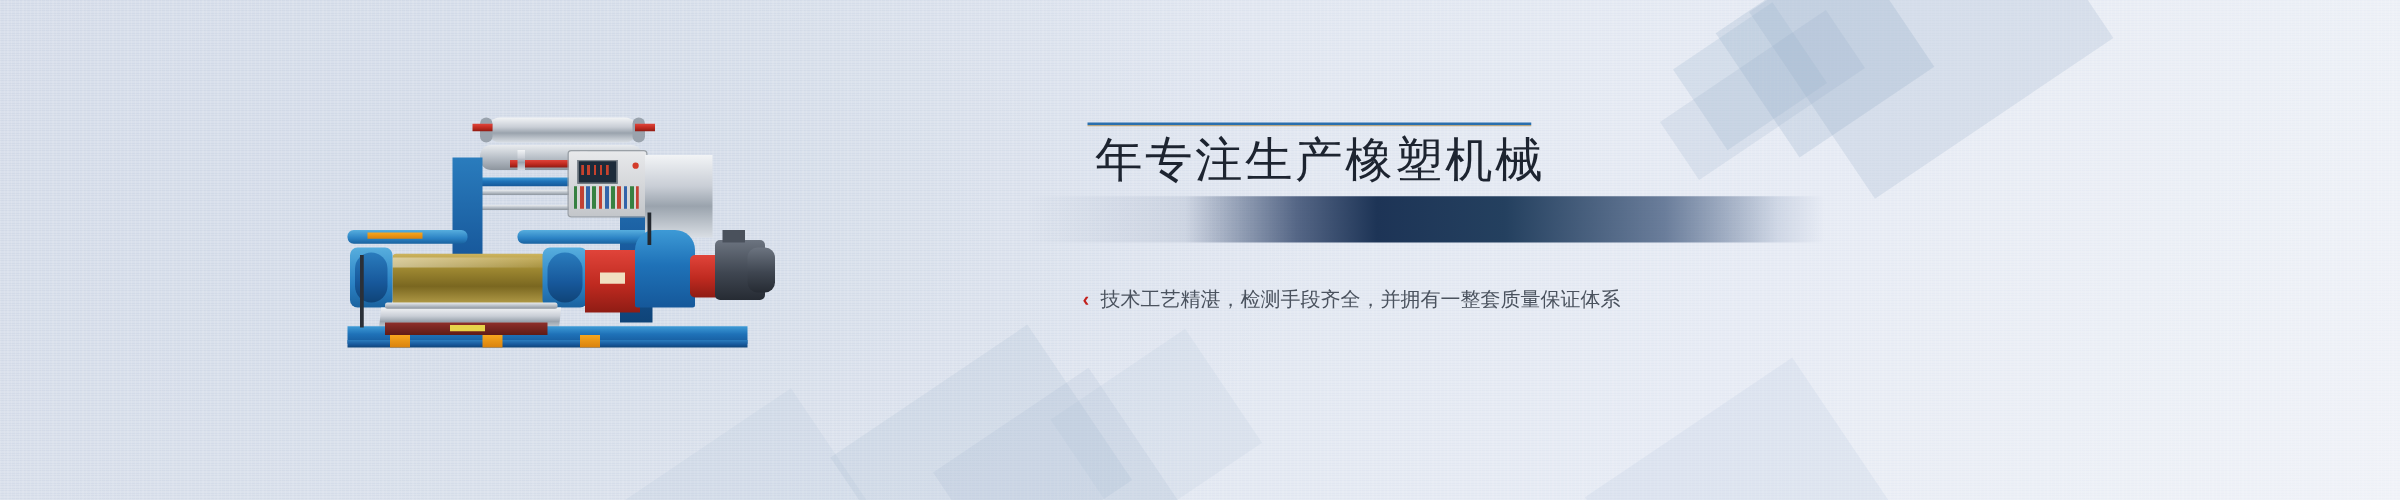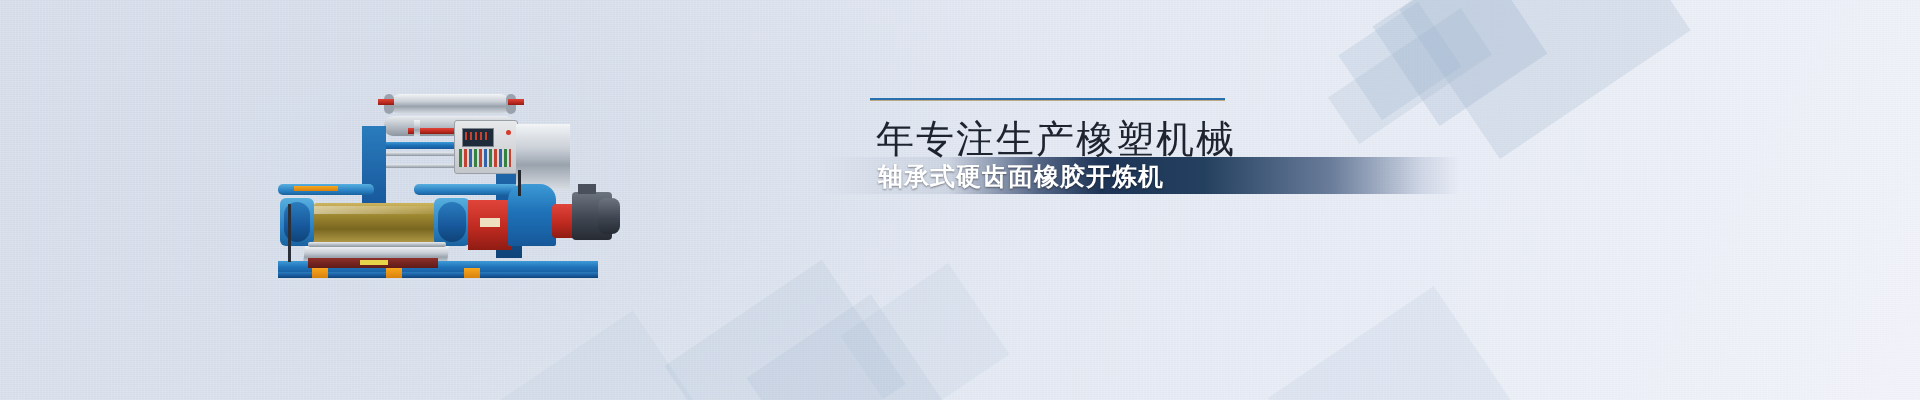--- a/index.html
+++ b/index.html
@@ -39,21 +39,20 @@
 
   
   #textblock{position:absolute;left:820px;top:0;width:700px;height:400px;}
   #title-rule{position:absolute;left:50px;top:98px;width:355px;height:0;
     border-top:2px solid #2a6fae;border-bottom:1px solid #b9a882;}
   #title{
     position:absolute;left:56px;top:106px;width:400px;
     font-family:"Liberation Serif","DejaVu Serif",serif;
     font-size:38px;line-height:46px;color:#1d2430;letter-spacing:2px;
     white-space:nowrap;
-    margin-top:10px;
   }
   #subtitle-bar{
     position:absolute;left:0px;top:157px;width:640px;height:37px;
     background:linear-gradient(90deg,
       rgba(38,62,103,0) 0%,
       rgba(38,62,103,.10) 20%,
       rgba(30,52,92,.72) 34%,
       #1d3456 44%,
       #24405f 60%,
       rgba(54,79,117,.70) 80%,
@@ -153,18 +152,20 @@
     <div class="m" style="left:20px;top:118px;width:3px;height:58px;background:#2b3038;"></div>
   </div>
 
   <div id="textblock">
 
     <div id="title-rule"></div>
 
     <div id="title">年专注生产橡塑机械</div>
 
     <div id="subtitle-bar"></div>
-    <div id="subtitle">轴承式硬齿面橡胶开炼机</div>
 
 
+    <div class="bullet" id="bullet-1">
+      <span class="chev">‹</span><span>技术工艺精湛，检测手段齐全，并拥有一整套质量保证体系</span>
+    </div>
 
   </div>
 </div>
 
 </body></html>

